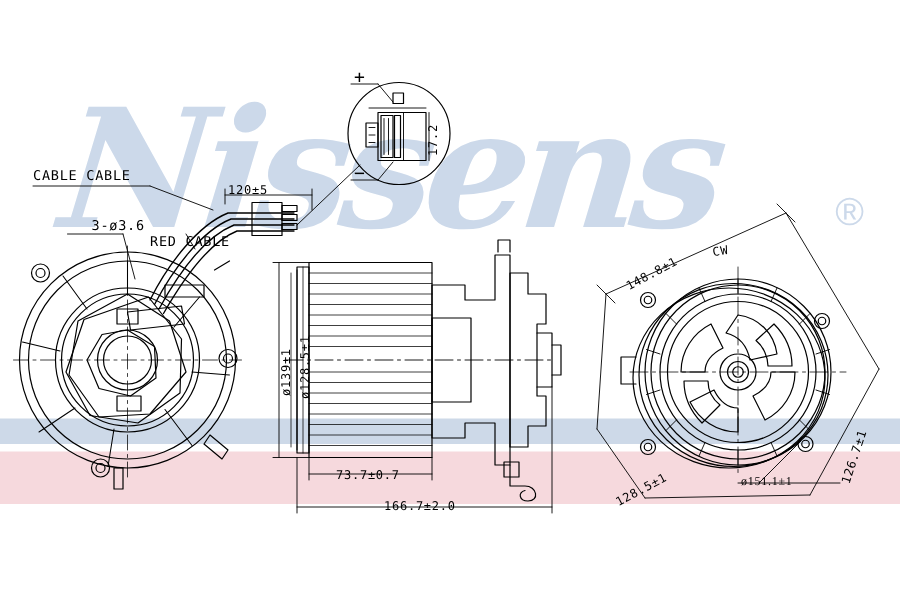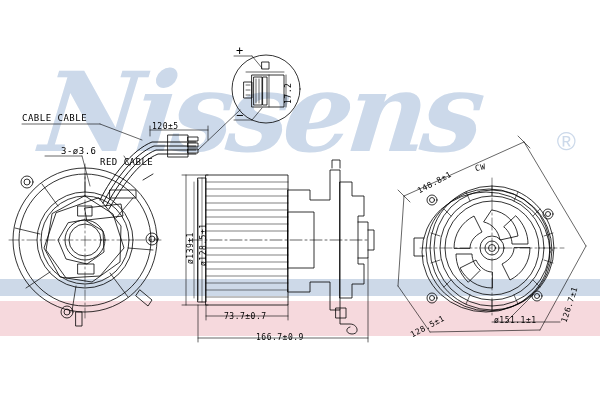--- a/index.html
+++ b/index.html
@@ -42,21 +42,21 @@
   #lbl-minus       {left:236px; top:108px;font-size:12px;}
   #lbl-172         {left:284px; top:104px;}
   #lbl-dia139      {left:186px; top:264px;}
   #lbl-dia1285     {left:199px; top:266px;}
   #lbl-737         {left:224px; top:312px;}
   #lbl-1667        {left:256px; top:333px;}
   #lbl-1488        {left:416px; top:178px; transform:rotate(-28deg);}
   #lbl-cw          {left:475px; top:163px; transform:rotate(-10deg);}
   #lbl-1267        {left:551px; top:300px; transform:rotate(-72deg);}
   #lbl-1285r       {left:409px; top:322px; transform:rotate(-28deg);}
-  #lbl-dia1511     {left:494px; top:316px;}
+  #lbl-dia1511     {left:494px; top:316px;font-family:Liberation Serif, serif;}
 </style>
 </head>
 <body>
 
 <div id="page">
 
   <div class="band" id="band-blue-top"></div>
   <div class="band" id="band-blue-thin"></div>
   <div class="band" id="band-pink"></div>
 
@@ -309,20 +309,20 @@
   <div class="lbl s9" id="lbl-3x36">3-ø3.6</div>
   <div class="lbl s9" id="lbl-red-cable">RED CABLE</div>
   <div class="lbl s8" id="lbl-160">120±5</div>
   <div class="lbl" id="lbl-plus">+</div>
   <div class="lbl" id="lbl-minus">−</div>
   <div class="lbl s8 rot90" id="lbl-172">17.2</div>
 
   <div class="lbl s8 rot90" id="lbl-dia139">ø139±1</div>
   <div class="lbl s8 rot90" id="lbl-dia1285">ø128.5±1</div>
   <div class="lbl s8" id="lbl-737">73.7±0.7</div>
-  <div class="lbl s8" id="lbl-1667">166.7±0.9</div>
+  <div class="lbl s8" id="lbl-1667">166.7±2.0</div>
   <div class="lbl s8" id="lbl-1488">148.8±1</div>
   <div class="lbl s8" id="lbl-1267">126.7±1</div>
   <div class="lbl s8" id="lbl-1285r">128.5±1</div>
   <div class="lbl s8" id="lbl-dia1511">ø151.1±1</div>
   <div class="lbl s8" id="lbl-cw">CW</div>
 
 </div>
 
 </body></html>

